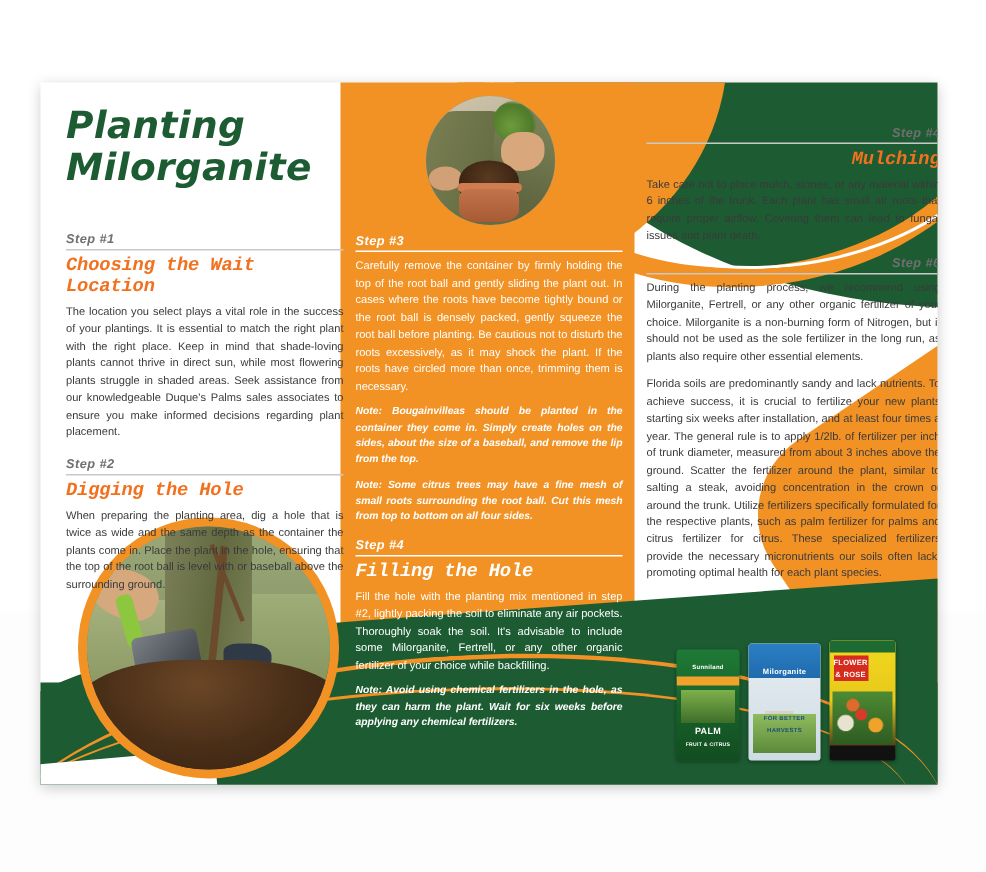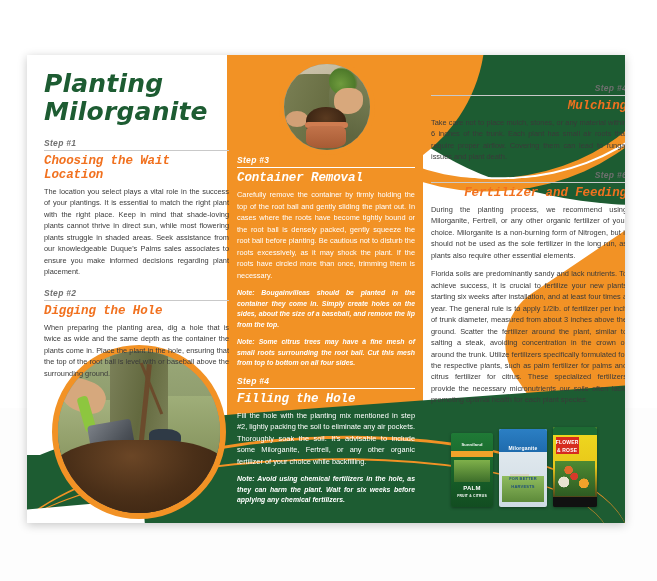--- a/index.html
+++ b/index.html
@@ -328,40 +328,39 @@
       <div class="dig-blade"></div>
       <div class="dig-dirt"></div>
     </div>
 
     <div class="col col-left">
       <h1 class="title">
         <span>Planting</span>
         <span>Milorganite</span>
       </h1>
 
-      <div style="margin-top:12px;">
+      <div style="margin-top:28px;">
         <div class="steplabel">Step #1</div>
         <div class="rule"></div>
         <div class="heading">Choosing the Wait Location</div>
         <p class="body">The location you select plays a vital role in the success of your plantings. It is essential to match the right plant with the right place. Keep in mind that shade-loving plants cannot thrive in direct sun, while most flowering plants struggle in shaded areas. Seek assistance from our knowledgeable Duque's Palms sales associates to ensure you make informed decisions regarding plant placement.</p>
       </div>
 
       <div style="margin-top:10px;">
         <div class="steplabel">Step #2</div>
         <div class="rule"></div>
         <div class="heading">Digging the Hole</div>
         <p class="body">When preparing the planting area, dig a hole that is twice as wide and the same depth as the container the plants come in. Place the plant in the hole, ensuring that the top of the root ball is level with or baseball above the surrounding ground.</p>
       </div>
     </div>
 
     <div class="col col-mid">
       <div>
         <div class="steplabel on-orange">Step #3</div>
         <div class="rule on-orange"></div>
-        <div class="heading on-orange">Container Removal</div>
         <p class="body on-orange">Carefully remove the container by firmly holding the top of the root ball and gently sliding the plant out. In cases where the roots have become tightly bound or the root ball is densely packed, gently squeeze the root ball before planting. Be cautious not to disturb the roots excessively, as it may shock the plant. If the roots have circled more than once, trimming them is necessary.</p>
         <p class="note">Note: Bougainvilleas should be planted in the container they come in. Simply create holes on the sides, about the size of a baseball, and remove the lip from the top.</p>
         <p class="note">Note: Some citrus trees may have a fine mesh of small roots surrounding the root ball. Cut this mesh from top to bottom on all four sides.</p>
       </div>
 
       <div style="margin-top:6px;">
         <div class="steplabel on-orange">Step #4</div>
         <div class="rule on-orange"></div>
         <div class="heading on-orange">Filling the Hole</div>
         <p class="body on-orange">Fill the hole with the planting mix mentioned in step #2, lightly packing the soil to eliminate any air pockets. Thoroughly soak the soil. It's advisable to include some Milorganite, Fertrell, or any other organic fertilizer of your choice while backfilling.</p>
@@ -373,21 +372,20 @@
       <div>
         <div class="steplabel align-right">Step #4</div>
         <div class="rule"></div>
         <div class="heading align-right">Mulching</div>
         <p class="body">Take care not to place mulch, stones, or any material within 6 inches of the trunk. Each plant has small air roots that require proper airflow. Covering them can lead to fungal issues and plant death.</p>
       </div>
 
       <div style="margin-top:6px;">
         <div class="steplabel align-right">Step #6</div>
         <div class="rule"></div>
-        <div class="heading align-right">Fertilizer and Feeding</div>
         <p class="body">During the planting process, we recommend using Milorganite, Fertrell, or any other organic fertilizer of your choice. Milorganite is a non-burning form of Nitrogen, but it should not be used as the sole fertilizer in the long run, as plants also require other essential elements.</p>
         <p class="body" style="shape-outside:polygon(100% 56%,100% 100%,30% 100%);float:none;">Florida soils are predominantly sandy and lack nutrients. To achieve success, it is crucial to fertilize your new plants starting six weeks after installation, and at least four times a year. The general rule is to apply 1/2lb. of fertilizer per inch of trunk diameter, measured from about 3 inches above the ground. Scatter the fertilizer around the plant, similar to salting a steak, avoiding concentration in the crown or around the trunk. Utilize fertilizers specifically formulated for the respective plants, such as palm fertilizer for palms and citrus fertilizer for citrus. These specialized fertilizers provide the necessary micronutrients our soils often lack, promoting optimal health for each plant species.</p>
       </div>
     </div>
 
     <div class="bags">
       <div class="bag bag1">
         <div class="band"></div>
         <div class="bag-txt" style="top:14%;">Sunniland</div>
         <div class="pic"></div>

